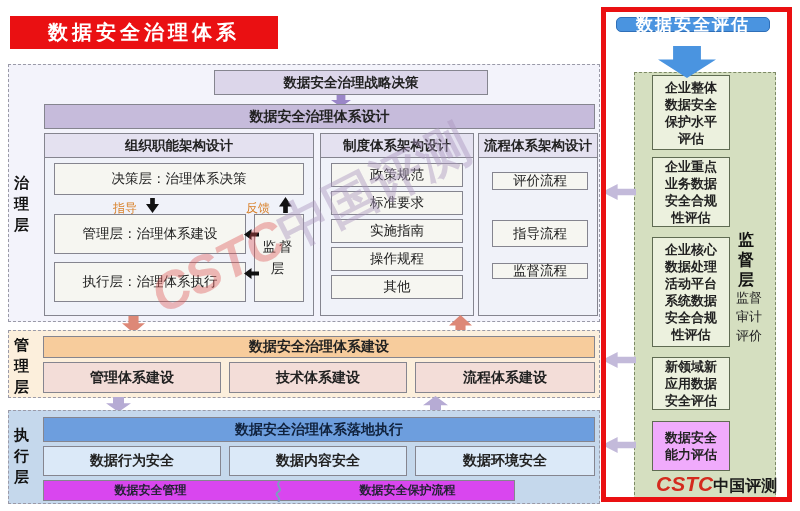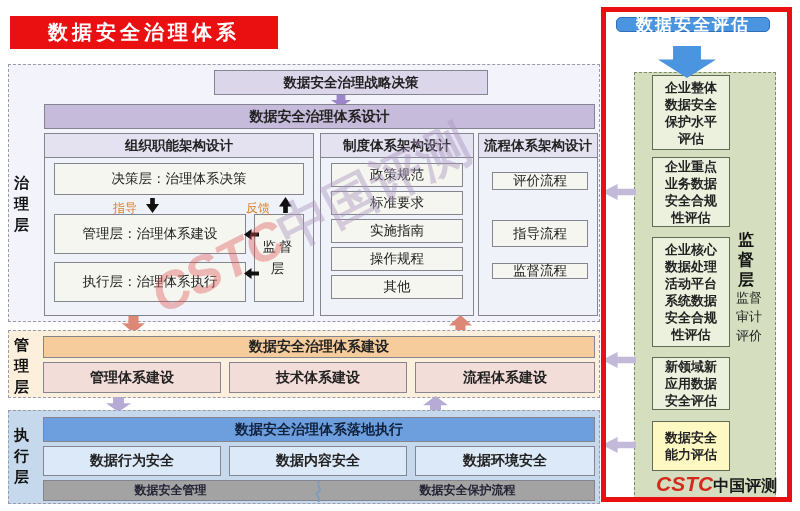--- a/index.html
+++ b/index.html
@@ -64,37 +64,37 @@
   .blk-left { clip-path:polygon(0 50%,50% 0,50% 32%,100% 32%,100% 68%,50% 68%,50% 100%); background:#111; }
   .hint { font-size:12px; color:#d9822b; font-weight:normal; }
 
   
   .mgmt-header { left:43px; top:336px; width:552px; height:22px; background:#f7cc9c;
     font-size:14px; font-weight:600; }
   .mgmt-box { top:362px; height:31px; background:#f3ddd8; font-size:14px; font-weight:600; }
   .exec-header { left:43px; top:417px; width:552px; height:25px; background:#6d9ede;
     font-size:14px; font-weight:bold; color:#10223d; }
   .exec-box { top:446px; height:30px; background:#dbe9f8; font-size:14px; font-weight:600; }
-  .bottom-bar { left:43px; top:480px; width:552px; height:21px; background:#a3a3a3;
+  .bottom-bar { left:43px; top:480px; width:472px; height:21px; background:#d946ef;
     border:1px solid #85858f; display:flex; align-items:center; font-size:12px;
     font-weight:600; color:#223;gap:44px; }
   .bottom-bar .half { flex:1; text-align:center; }
 
   
   .green-panel { left:634px; top:72px; width:142px; height:428px; background:#d5dfc0;
     border:1px dashed #7d8a66; }
   .abox { background:#ecf1de; border:1px solid #5f6b52; left:652px; width:78px;
     display:flex; align-items:center; justify-content:center; text-align:center;
     font-size:13px; line-height:17px; color:#222; font-weight:600; }
   .abox .wrapw { width:56px; word-break:break-all; }
   .abox1 { top:75px;  height:75px; }
   .abox2 { top:157px; height:70px; }
   .abox3 { top:237px; height:110px; }
   .abox4 { top:357px; height:53px; }
-  .abox5 { top:421px; height:50px; background:#fef9c3; }
+  .abox5 { top:421px; height:50px; background:#f0abfc; }
   .sup-label { left:737px; top:230px; width:18px; font-size:16px; font-weight:bold;
     line-height:20px; text-align:center; word-break:break-all; color:#111; }
   .sup-sub { left:735px; top:288px; width:28px; font-size:13px; line-height:19px;
     text-align:center; word-break:break-all; color:#222; }
 
   
   .wm-diag { left:130px; top:160px; width:460px; transform:rotate(-27deg);
     font-size:52px; font-weight:bold; white-space:nowrap; z-index:20;
     pointer-events:none; }
   .wm-diag .c1 { color:rgba(222,80,80,0.38); font-style:italic; }

